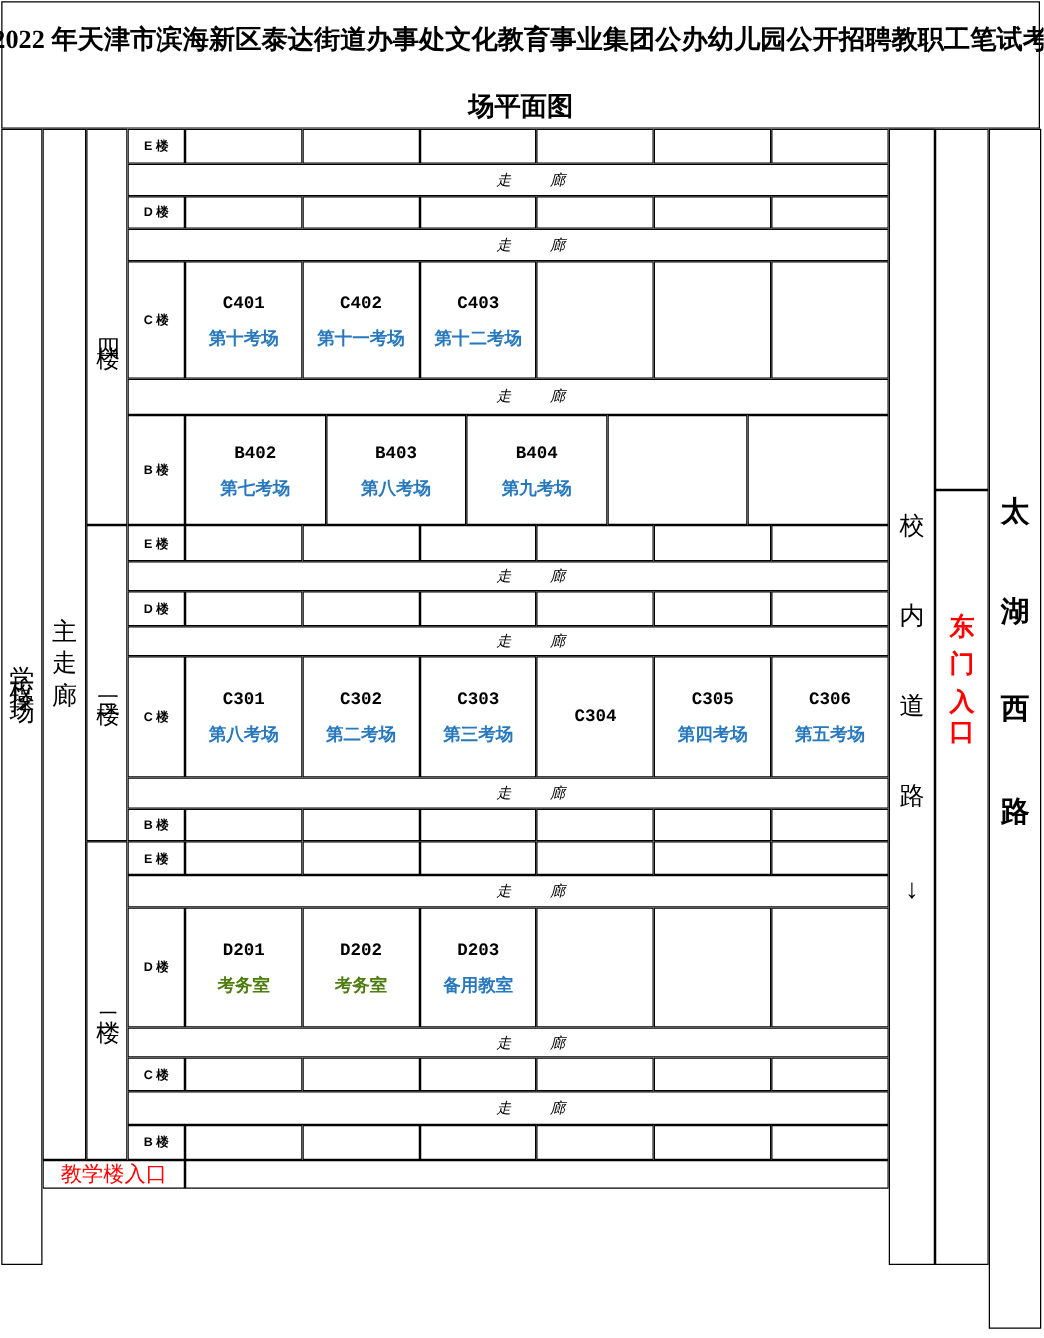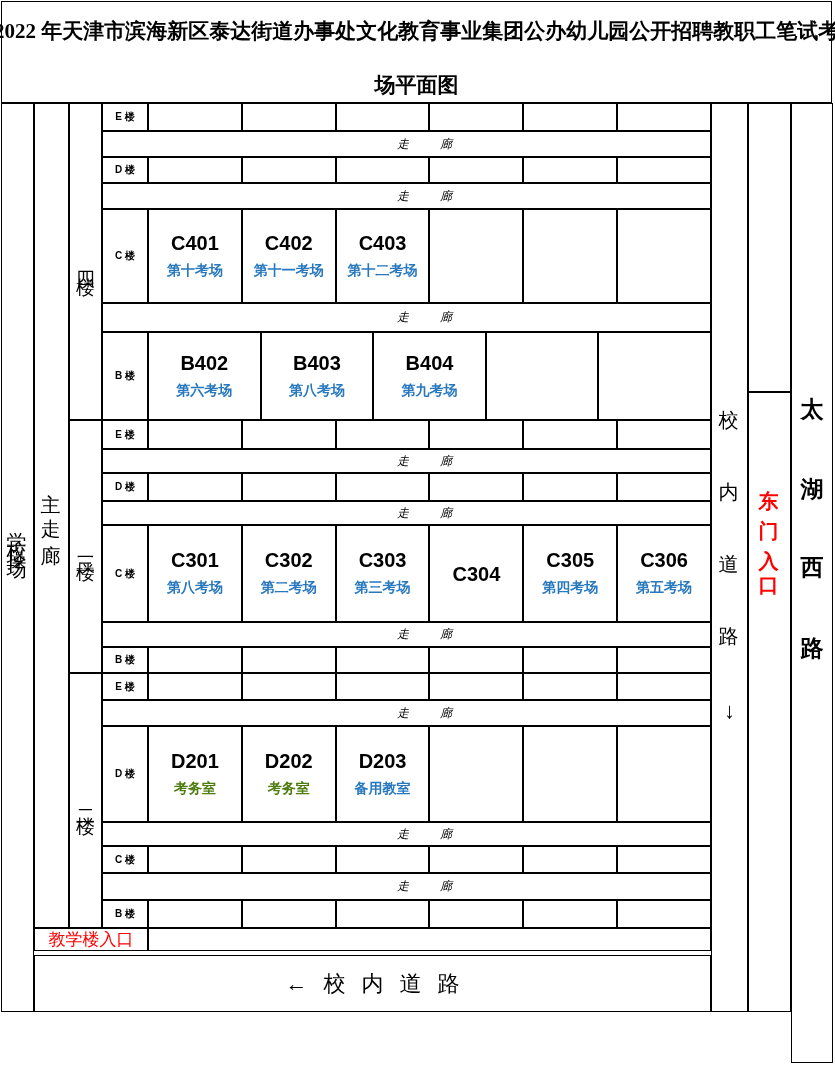--- a/index.html
+++ b/index.html
@@ -10,21 +10,21 @@
   
   #title{display:flex;flex-direction:column;align-items:center;padding-top:18px;gap:32px;}
   .title-line{font-family:"Liberation Serif",serif;font-weight:bold;font-size:21px;line-height:22px;white-space:nowrap;}
   
   .cell{border:1px solid #000;box-sizing:border-box;background:#fff;
         display:flex;align-items:center;justify-content:center;}
   .row{display:flex;width:100%;}
   .bldg-label{width:46px;flex:0 0 46px;font-weight:bold;font-size:10px;}
   .rcell{flex:1;}
   .room{display:flex;flex-direction:column;align-items:center;justify-content:center;gap:13px;}
-  .room-code{font-weight:bold;font-size:20px;color:#000;line-height:14px;}
+  .room-code{font-weight:bold;font-size:14px;color:#000;line-height:14px;font-family:Liberation Mono, monospace;}
   .room-name{font-weight:bold;font-size:14px;line-height:14px;text-align:right;}
   .blue{color:#2878BE;}
   .red{color:#4d7c0f;}
   .corridor-cell{font-family:"Liberation Serif",serif;font-style:italic;font-size:12px;
                  letter-spacing:14px;text-indent:14px;padding-left:36px;}
   
   .vtext{writing-mode:vertical-rl;text-orientation:upright;white-space:nowrap;}
   .vcenter{display:flex;align-items:center;justify-content:center;}
   #playground-col .vtext{font-size:20px;letter-spacing:9px;transform:translateY(-24px);}
   #main-corridor-col .vtext{font-size:20px;letter-spacing:26px;}
@@ -117,21 +117,21 @@
       <div class="cell rcell"></div>
       <div class="cell rcell"></div>
     </div>
     <div class="row" style="height:29px;">
       <div class="cell rcell corridor-cell">走 廊</div>
     </div>
     <div class="row" style="height:88px;">
       <div class="cell bldg-label">B 楼</div>
       <div class="cell rcell room">
         <div class="room-code">B402</div>
-        <div class="room-name blue">第六考场</div>
+        <div class="room-name blue">第七考场</div>
       </div>
       <div class="cell rcell room">
         <div class="room-code">B403</div>
         <div class="room-name blue">第八考场</div>
       </div>
       <div class="cell rcell room">
         <div class="room-code">B404</div>
         <div class="room-name blue">第九考场</div>
       </div>
       <div class="cell rcell"></div>
@@ -257,23 +257,20 @@
     </div>
   </div>
 
   <div class="region" style="left:34px;top:928px;width:677px;height:23px;display:flex;">
     <div class="cell" style="width:114px;flex:0 0 114px;">
       <span id="entrance-label">教学楼入口</span>
     </div>
     <div class="cell" style="flex:1;"></div>
   </div>
 
-  <div class="region bordered vcenter" style="left:34px;top:955px;width:677px;height:57px;">
-    <span id="road-bottom">←校内道路</span>
-  </div>
 
   <div id="campus-road-col" class="region bordered" style="left:711px;top:103px;width:37px;height:909px;">
     <div class="vtext">校内道路</div>
     <div class="arrow">↓</div>
   </div>
 
   <div class="region" style="left:748px;top:103px;width:43px;height:909px;display:flex;flex-direction:column;">
     <div class="cell" style="height:289px;flex:0 0 289px;"></div>
     <div id="east-gate-cell" class="cell" style="flex:1;">
       <div class="vtext">东门入口</div>

